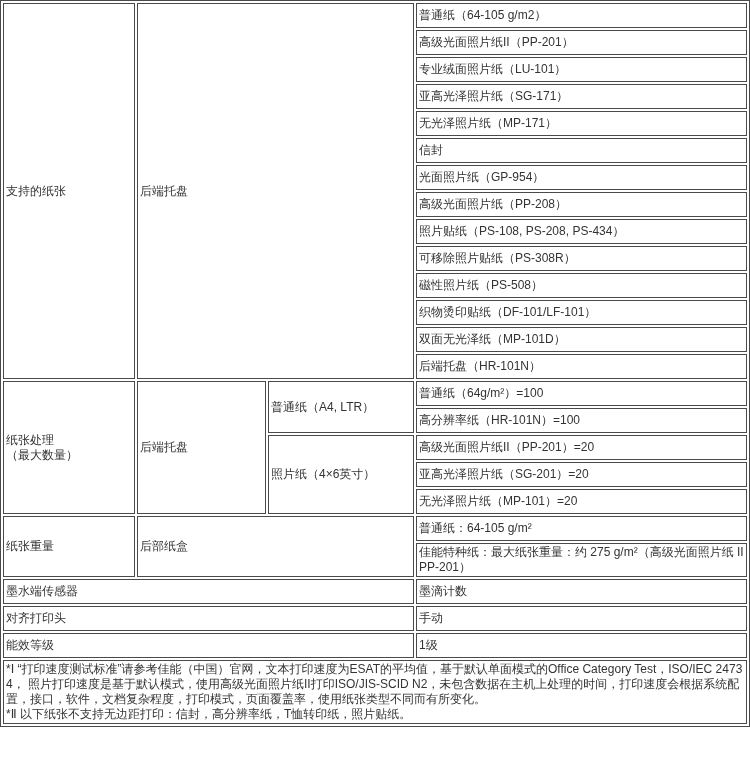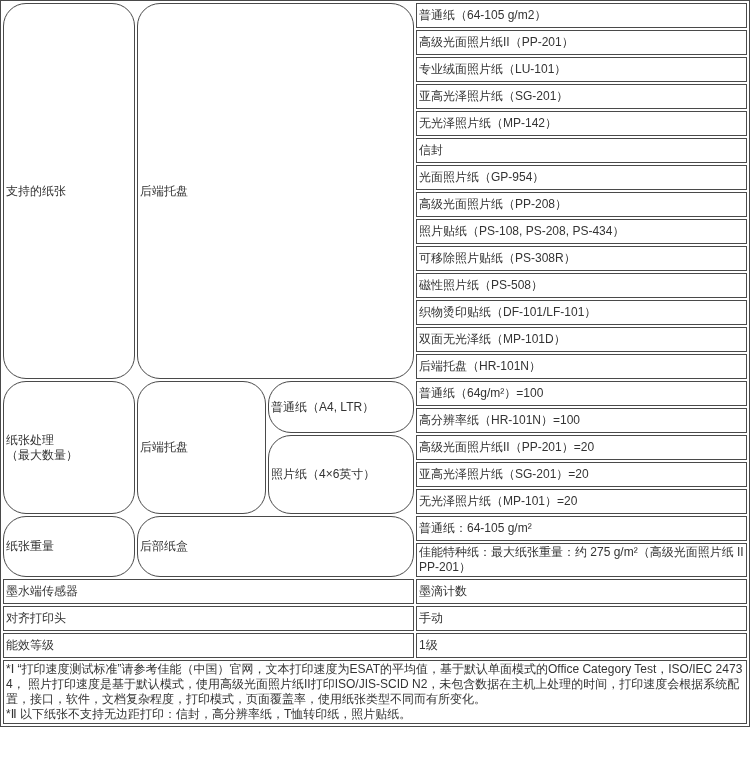--- a/index.html
+++ b/index.html
@@ -26,21 +26,21 @@
   table.spec td {
     border: 1px solid #4a4a4a;
     padding: 1px 2px;
     font-size: 12px;
     line-height: 1.25;
     height: 21px;
     vertical-align: middle;
     overflow: hidden;
     word-break: break-all;
   }
-  td.label-cell { vertical-align: middle; border-radius: 23px; }
+  td.label-cell { vertical-align: middle; }
   td.tall-cell { height: 36px; margin-left: 28px; }
   td.footnote-cell {
     height: auto;
     padding: 12px 13px 26px 13px;
     font-size: 10px;
     line-height: 1.16;
     vertical-align: top;
     word-break: break-all;
   }
   .nowrap-line { display: block; }
@@ -63,24 +63,24 @@
       <td rowspan="14" colspan="2" class="label-cell">后端托盘</td>
       <td>普通纸（64-105 g/m2）</td>
     </tr>
     <tr>
           <td>高级光面照片纸II（PP-201）</td>
         </tr>
     <tr>
           <td>专业绒面照片纸（LU-101）</td>
         </tr>
     <tr>
-          <td>亚高光泽照片纸（SG-201）</td>
+          <td>亚高光泽照片纸（SG-171）</td>
         </tr>
     <tr>
-          <td>无光泽照片纸（MP-142）</td>
+          <td>无光泽照片纸（MP-171）</td>
         </tr>
     <tr>
           <td>信封</td>
         </tr>
     <tr>
           <td>光面照片纸（GP-954）</td>
         </tr>
     <tr>
           <td>高级光面照片纸（PP-208）</td>
         </tr>

